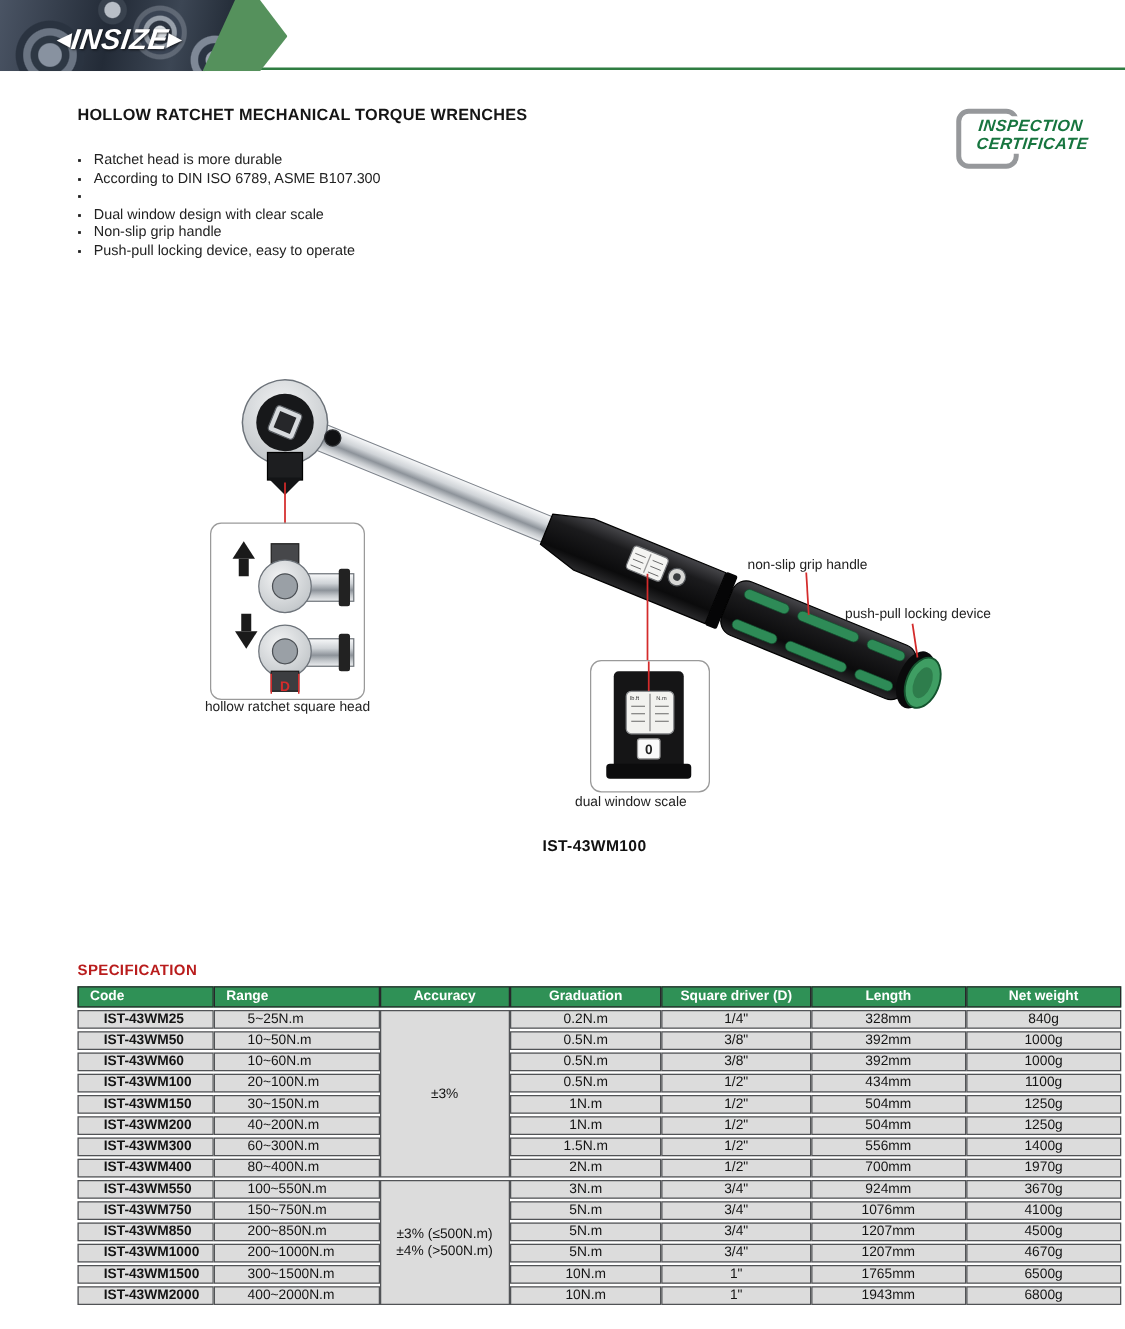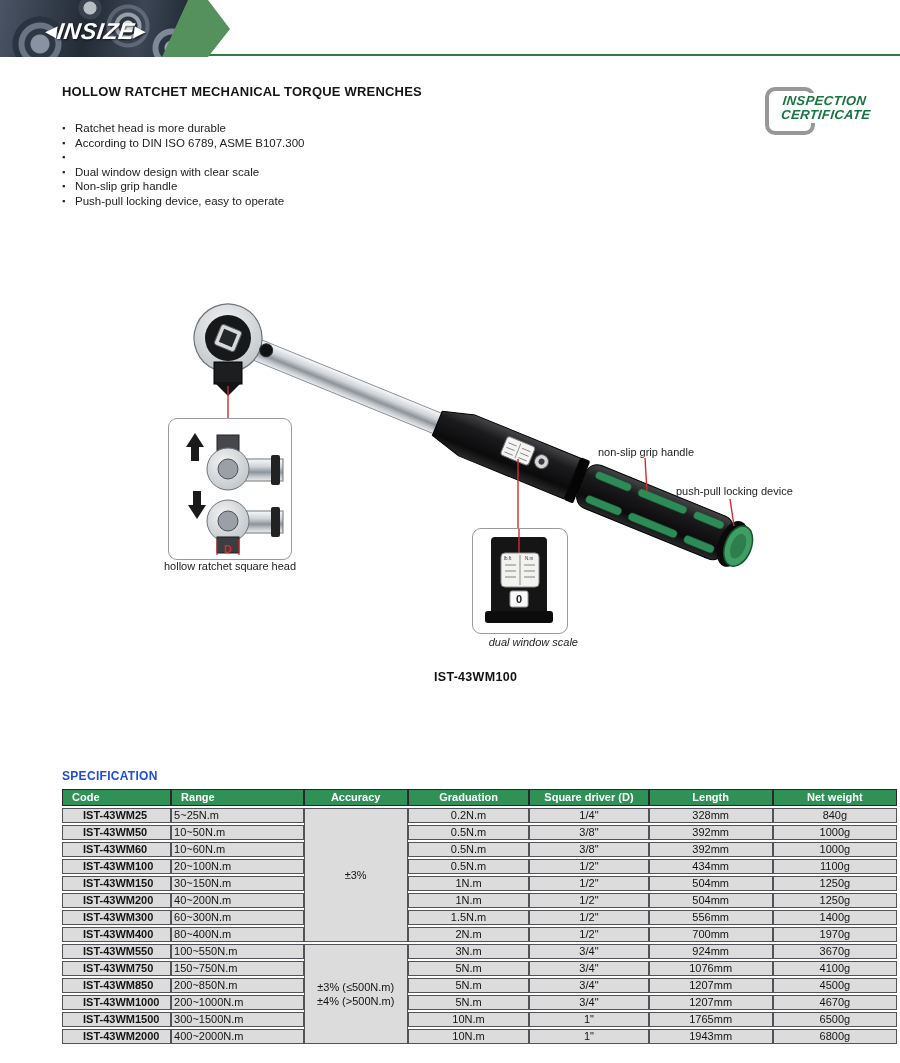--- a/index.html
+++ b/index.html
@@ -39,35 +39,35 @@
   .features .ftext{white-space:pre-line;}
 
   
   .figure{position:absolute;left:0;top:270px;width:900px;height:430px;}
   .wrench-svg{position:absolute;left:140px;top:8px;}
   .inset{position:absolute;background:#fff;border:1.5px solid #9a9a9a;border-radius:9px;}
   .inset1{left:168px;top:148px;width:122px;height:140px;}
   .inset2{left:472px;top:258px;width:94px;height:104px;}
   .fig-label{position:absolute;font-size:11px;color:#222;white-space:nowrap;}
   .cap1{left:152px;top:290px;width:156px;text-align:center;}
-  .cap2{left:460px;top:366px;width:118px;text-align:right;font-style:italic;}
+  .cap2{left:460px;top:366px;width:118px;text-align:left;}
   .lab-grip{left:598px;top:176px;}
   .lab-lock{left:676px;top:215px;}
   .model-caption{position:absolute;left:434px;top:400px;font-size:12.5px;font-weight:bold;color:#111;letter-spacing:.3px;}
 
   
-  .spec-heading{position:absolute;left:62px;top:769px;font-size:12px;font-weight:bold;letter-spacing:.3px;color:#1d4ed8;}
+  .spec-heading{position:absolute;left:62px;top:769px;font-size:12px;font-weight:bold;letter-spacing:.3px;color:#b91c1c;}
   .spec-table{position:absolute;left:62px;top:787px;width:835px;border-collapse:separate;border-spacing:0 2px;font-size:11px;}
   .spec-table th{background:#2f9156;color:#fff;font-weight:bold;border:1px solid #26282a;
     height:15px;line-height:15px;padding:0 4px;text-align:center;}
   .spec-table th.col-code,.spec-table th.col-range{text-align:left;padding-left:9px;margin-left:24px;}
   .spec-table td{background:#dcdcdc;border:1px solid #515356;height:13px;line-height:13px;
     padding:0 5px;text-align:center;color:#141414;}
   .spec-table td.cell-code{font-weight:bold;text-align:left;padding-left:20px;}
-  .spec-table td.cell-range{text-align:left;padding-left:2px;margin-top:44px;}
+  .spec-table td.cell-range{text-align:left;padding-left:26px;margin-top:44px;}
   .spec-table td.cell-acc{white-space:pre-line;line-height:14px;}
 </style>
 </head>
 <body>
 
 <div class="page">
 
   <div class="banner">
     <div class="banner-line"></div>
     <div class="banner-photo"></div>

